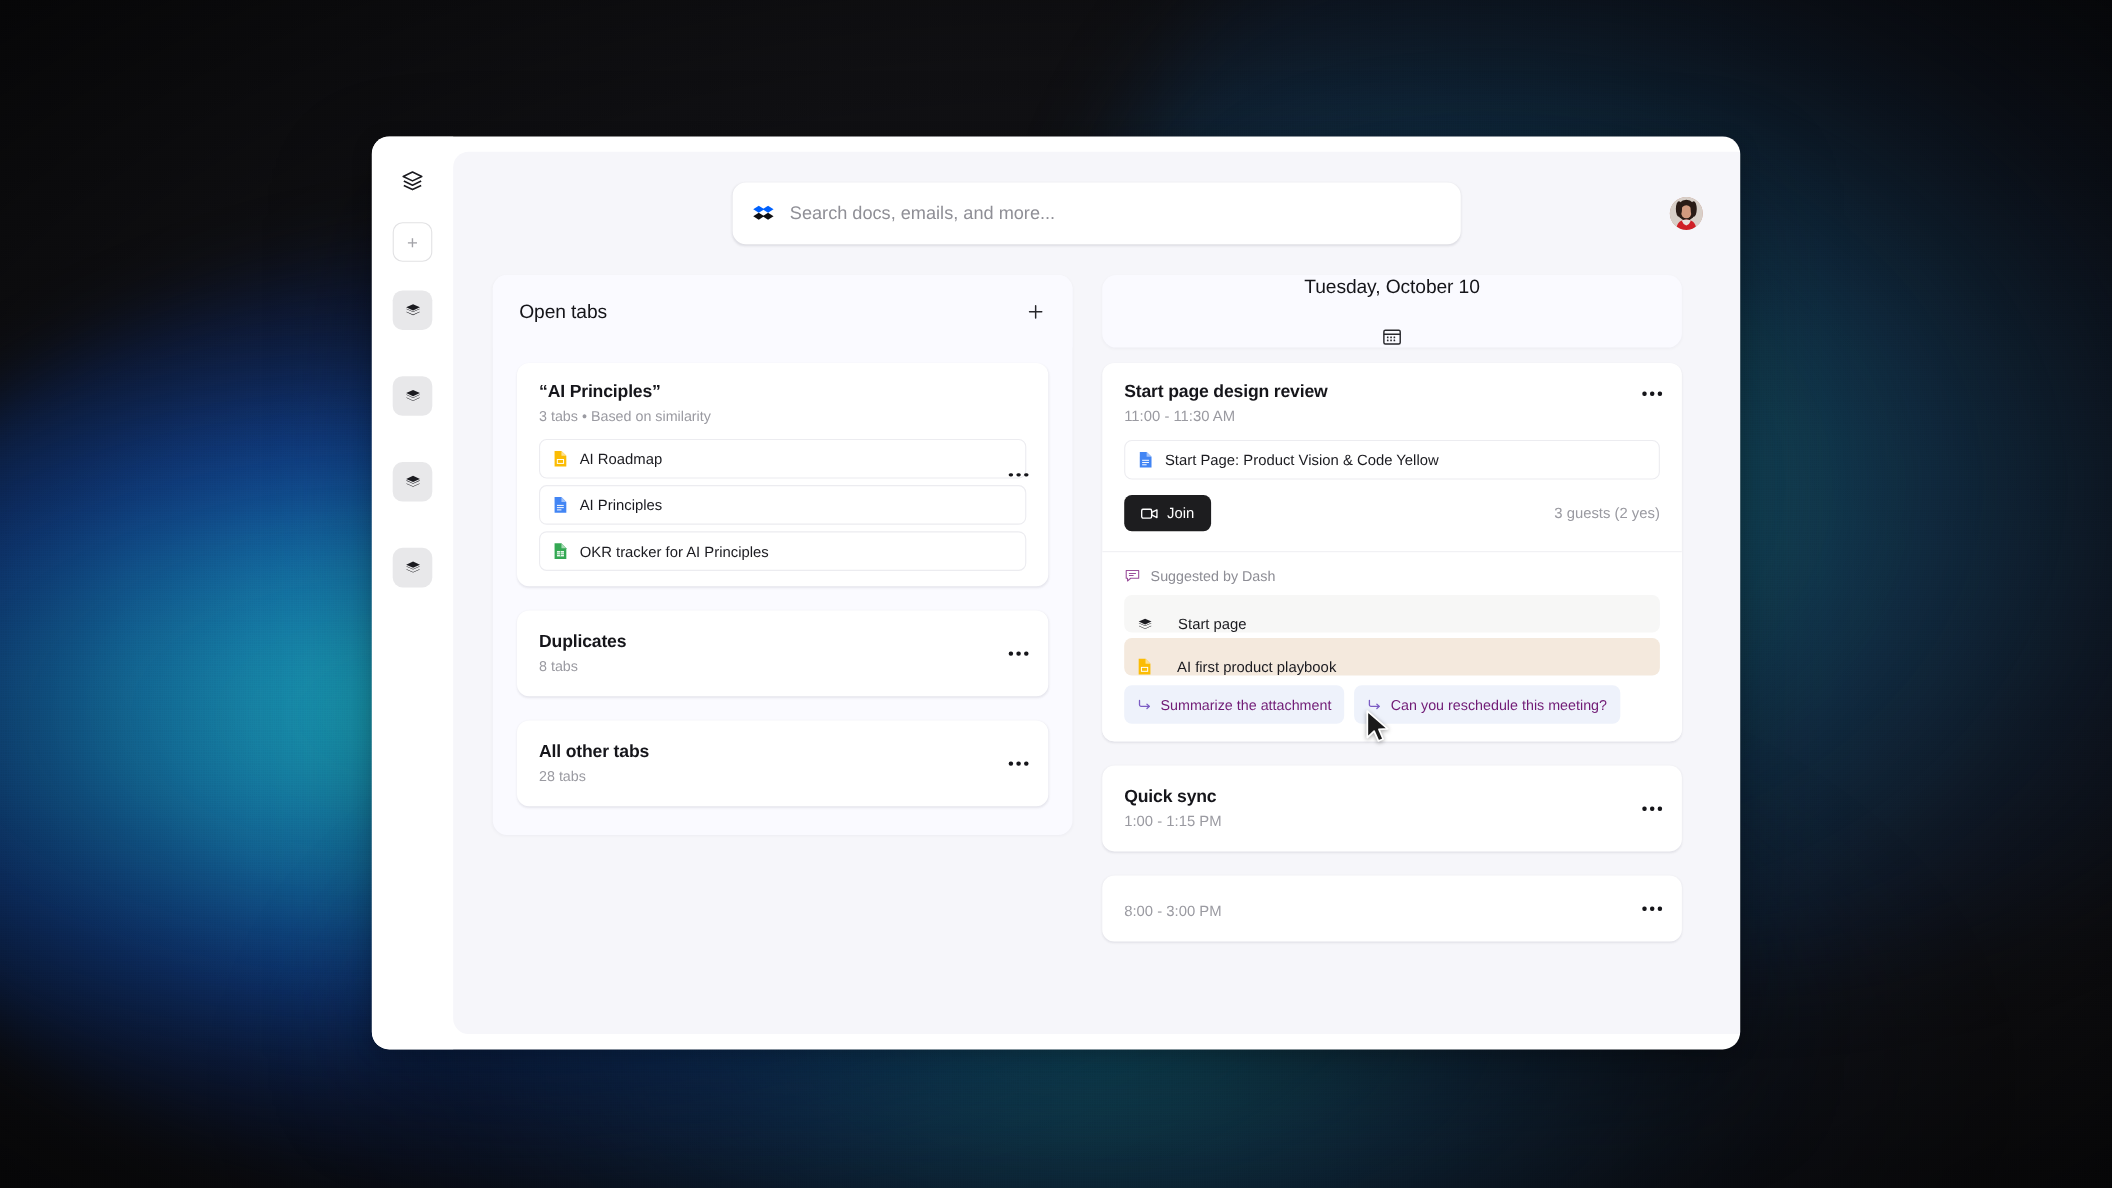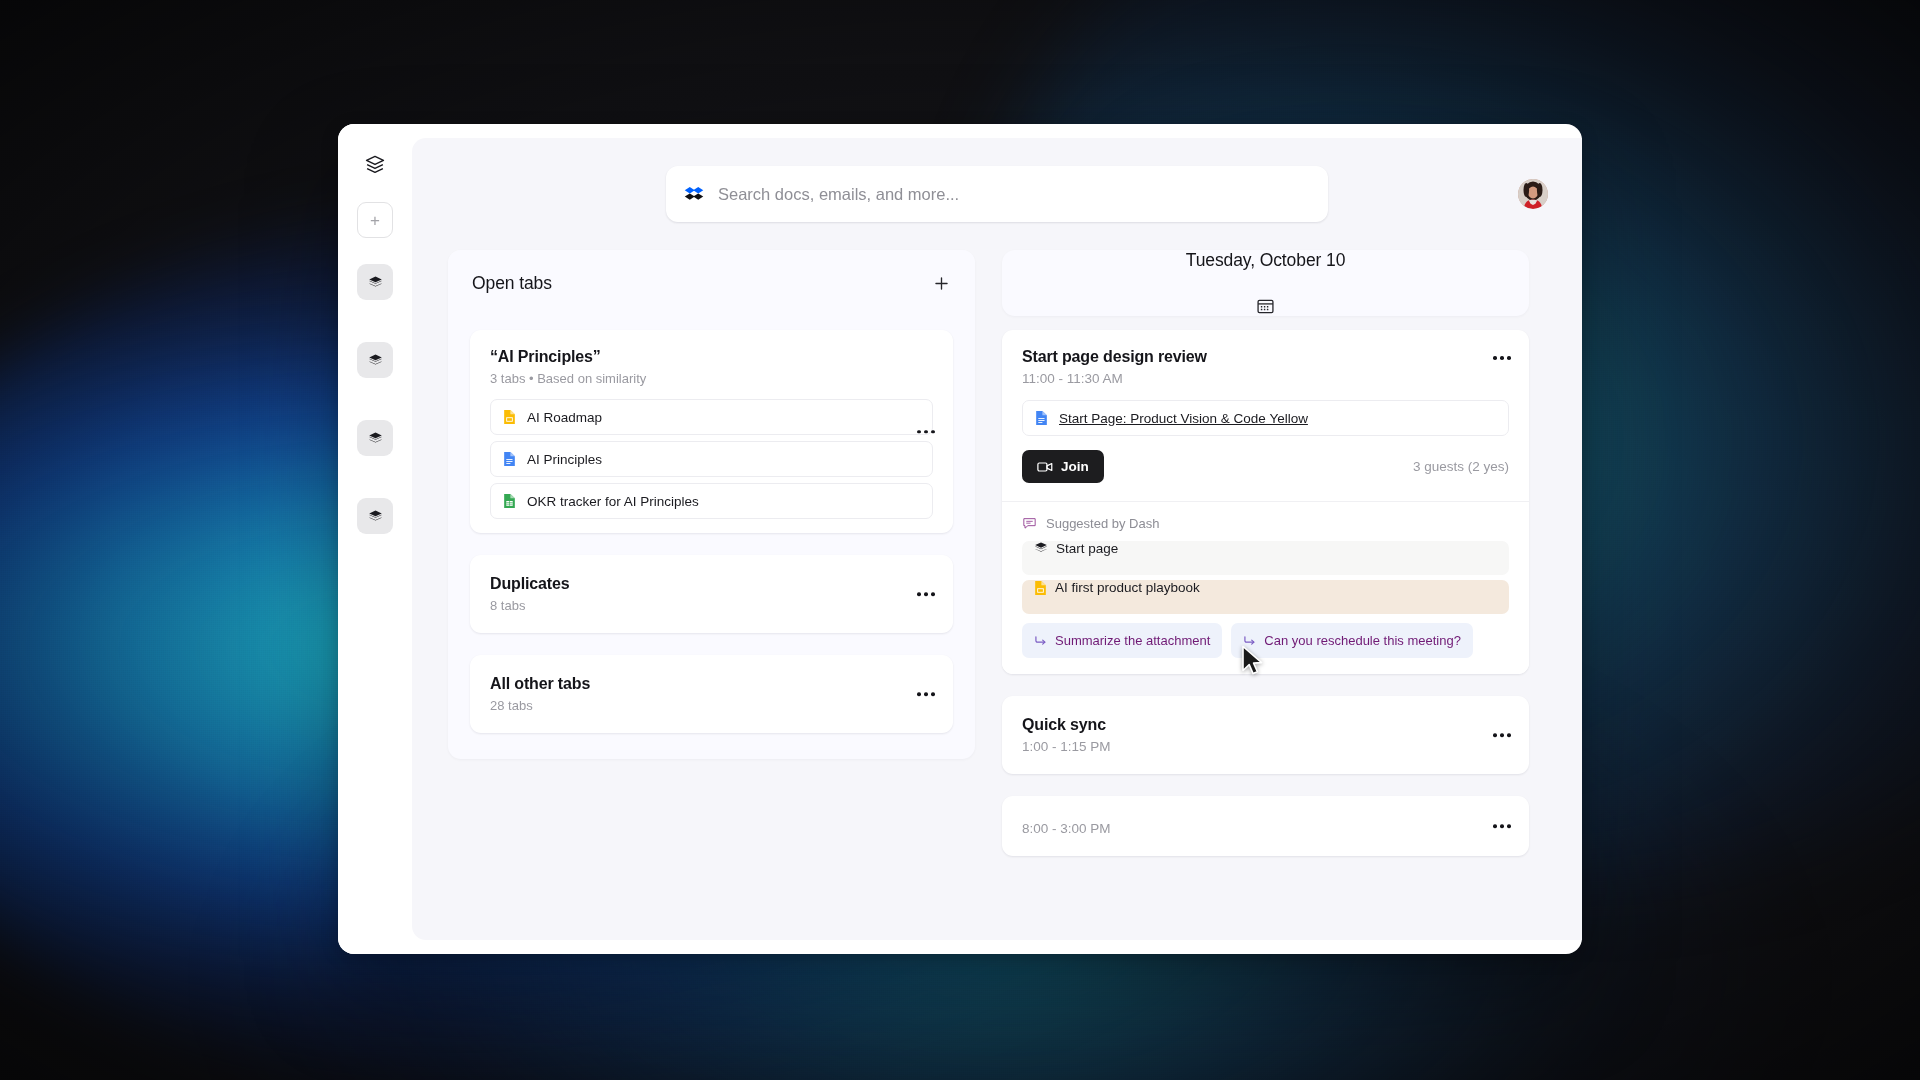--- a/index.html
+++ b/index.html
@@ -195,44 +195,44 @@
     overflow: hidden;
     position: relative;
   }
   .event-main { padding: 18px 20px 18px 20px; position: relative; }
   .event-title { font-size: 16px; font-weight: 700; color: #15151a; letter-spacing: -.15px; }
   .event-time { font-size: 13.5px; color: #9a9aa1; margin-top: 5px; }
   .dots-top { position: absolute; right: 18px; top: 26px; transform: none; }
   .attach-row {
     margin-top: 14px; height: 36px; border: 1px solid #ececf0; border-radius: 7px;
     display: flex; align-items: center; gap: 11px; padding: 0 12px;
-    font-size: 13.5px; color: #1b1b20; cursor: pointer; text-decoration: underline;
+    font-size: 13.5px; color: #1b1b20; cursor: pointer;
   }
   .event-actions {
     margin-top: 14px; display: flex; align-items: center; justify-content: space-between;
   }
   .join-btn {
     background: #1d1d1f; color: #fff; border: 0; border-radius: 7px;
     height: 33px; padding: 0 15px; display: flex; align-items: center; gap: 8px;
-    font-size: 13.5px; font-weight: 700; font-family: inherit; cursor: pointer;
+    font-size: 13.5px; font-weight: 400; font-family: inherit; cursor: pointer;
   }
   .guests { font-size: 13.5px; color: #9a9aa1; }
 
   .suggest {
     border-top: 1px solid #f0f0f3;
     padding: 14px 20px 16px 20px;
     background: #fff;
   }
   .suggest-head {
     display: flex; align-items: center; gap: 9px;
     font-size: 13px; color: #8d8d95; margin-bottom: 10px;
   }
   .sugg-row {
-    height: 34px; border-radius: 7px; display: flex; align-items: flex-start;
-    gap: 8px; padding: 0 12px; font-size: 13.5px; color: #1b1b20;
+    height: 34px; border-radius: 7px; display: flex; align-items: flex-end;
+    gap: 23px; padding: 0 12px; font-size: 13.5px; color: #1b1b20;
     background: #f7f7f6; margin-bottom: 5px; cursor: pointer;
   }
   .sugg-row.highlight { background: #f4e9dd; }
   .chips { display: flex; gap: 9px; margin-top: 9px; }
   .chip {
     background: #eef2fb; border-radius: 7px; height: 35px;
     display: flex; align-items: center; gap: 8px; padding: 0 12px;
     font-size: 13px; color: #701a75; cursor: pointer; white-space: nowrap;
   }
 

